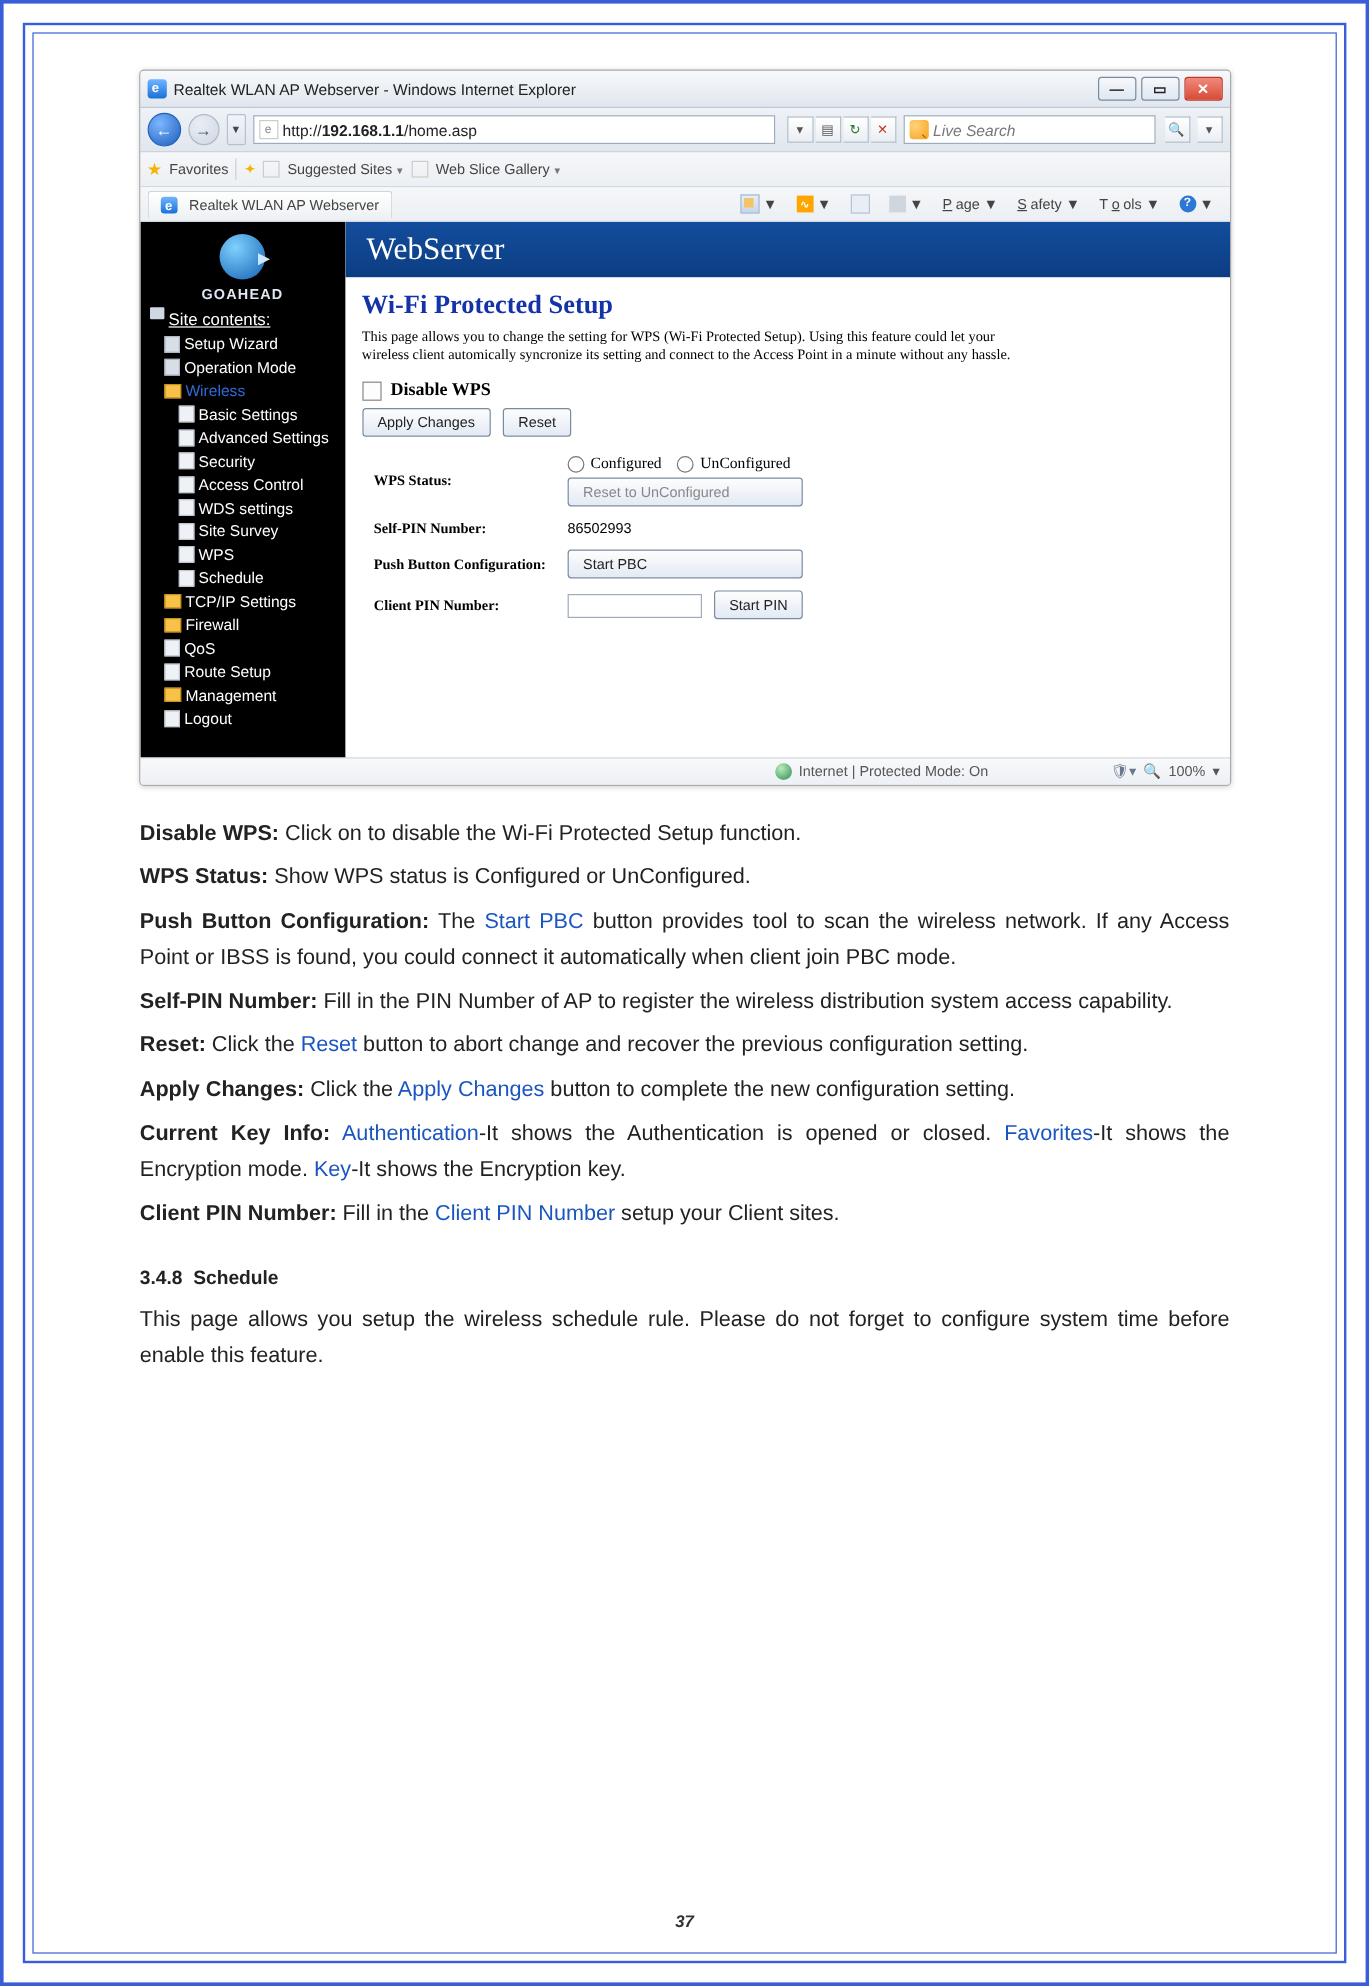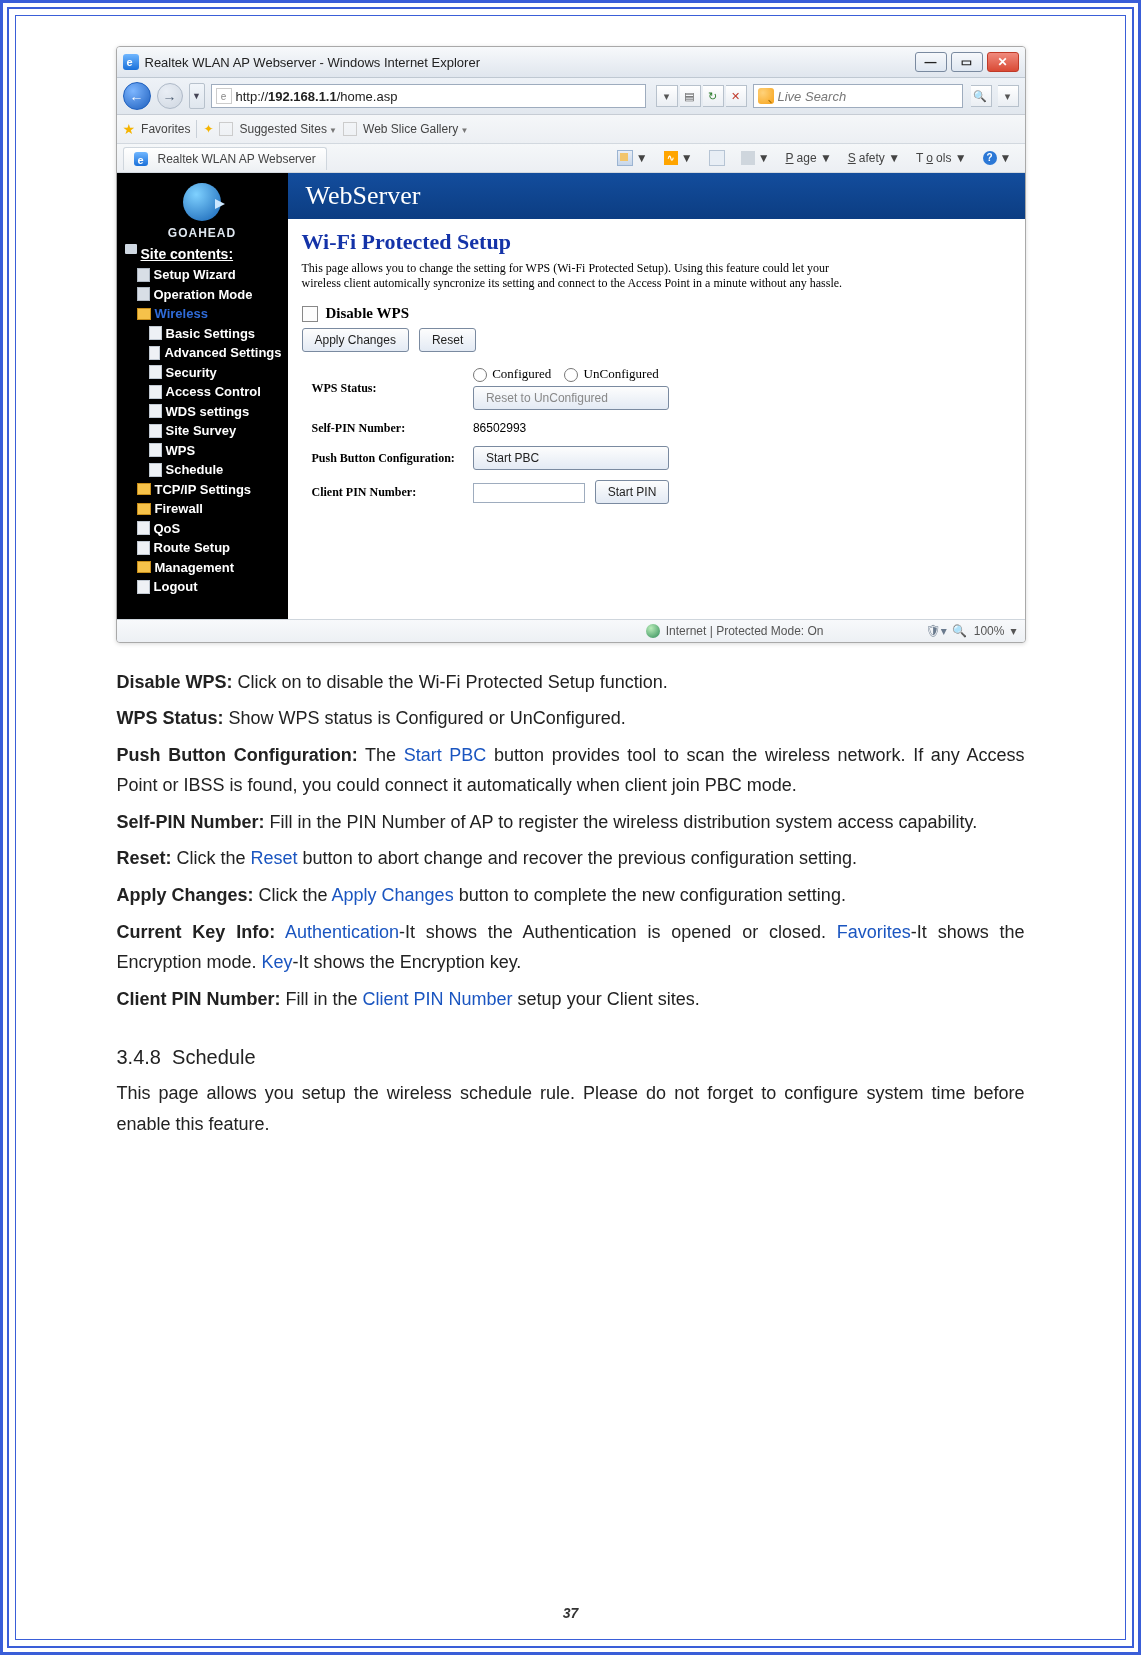--- a/index.html
+++ b/index.html
@@ -1,21 +1,21 @@
 <!DOCTYPE html>
 <html><head>
 <meta charset="utf-8">
 <style>
   html, body { margin:0; padding:0; background:#fff; }
   body { width:1141px; font-family:"Segoe UI", Arial, sans-serif; color:#000; }
 
   
   .sheet {
     box-sizing:border-box; width:1141px; height:1655px; position:relative;
-    border:3px solid #3a5ed8; padding:4px; background:#fff;
+    border:3px solid #3a5ed8; padding:16px; background:#fff;
   }
   .sheet-inner {
     box-sizing:border-box; width:100%; height:100%;
     border:2px solid #3a5ed8; padding:6px;
   }
   .sheet-inner2 {
     box-sizing:border-box; width:100%; height:100%;
     border:1px solid #3a5ed8; padding:30px 70px 20px 70px;
     position:relative;
   }
@@ -104,21 +104,21 @@
     width:171px; background:#000; color:#fff; font-size:13px;
     padding:6px 0 22px 0; min-height:350px;
   }
   .goahead { text-align:center; padding:4px 0 2px 0; }
   .goahead .ball{display:inline-block;width:38px;height:38px;border-radius:50%;
                  background:radial-gradient(circle at 35% 30%,#7fd1ff,#1360b3);position:relative;}
   .goahead .ball:after{content:"";position:absolute;right:-4px;top:16px;width:0;height:0;
                        border-top:5px solid transparent;border-bottom:5px solid transparent;
                        border-left:10px solid #cce7ff;}
   .goahead .lbl{font:bold 12px Arial;letter-spacing:1px;color:#dfe7f0;margin-top:2px;}
-  .tree { padding:2px 6px 0 8px; line-height:1.5;font-weight:bold; }
+  .tree { padding:2px 6px 0 8px; line-height:1.5; }
   .tree .hdr { font-size:14px; text-decoration:underline; display:flex; gap:4px;}
   .tree .sbico{width:12px;height:10px;background:#cfd8e2;border-radius:1px;display:inline-block;}
   .tree ul{list-style:none;margin:0;padding:0 0 0 12px;}
   .tree li{display:flex;gap:4px;align-items:center;white-space:nowrap;}
   .pageic{width:11px;height:12px;background:#d8dee6;border:1px solid #aeb7c2;display:inline-block;}
   .fileic{width:11px;height:12px;background:#eef1f5;border:1px solid #c0c8d1;display:inline-block;}
   .folderic{width:12px;height:10px;background:#f6c24a;border:1px solid #c98f1a;display:inline-block;}
   .blue{color:#2f6bd8;}
 
   .content { flex:1; background:#fff; }
@@ -146,21 +146,21 @@
   .status{height:22px;border-top:1px solid #cfd6dd;background:linear-gradient(#f8f9fb,#edf0f4);
           display:flex;align-items:center;gap:6px;padding:0 8px;font-size:12px;color:#555;}
   .status .sp{flex:1;}
 
   
   .copy { width:908px; margin:1px auto; font-family:Verdana, Arial, sans-serif; font-size:18px;
           color:#222; line-height:1.7; }
   .copy p{margin:4px 0 6px 0; text-align:justify;}
   .copy .k{font-weight:bold;}
   .copy .lk{color:#1a55c0;}
-  .sect{font-weight:normal; font-family:Verdana,Arial,sans-serif; font-size:20px; margin:26px 0 4px 0;}
+  .sect{font-weight:bold; font-family:Verdana,Arial,sans-serif; font-size:16px; margin:26px 0 4px 0;}
 </style>
 </head>
 <body>
 
 <div class="sheet">
     <div class="sheet-inner">
       <div class="sheet-inner2">
 
   <div class="shot">
 

